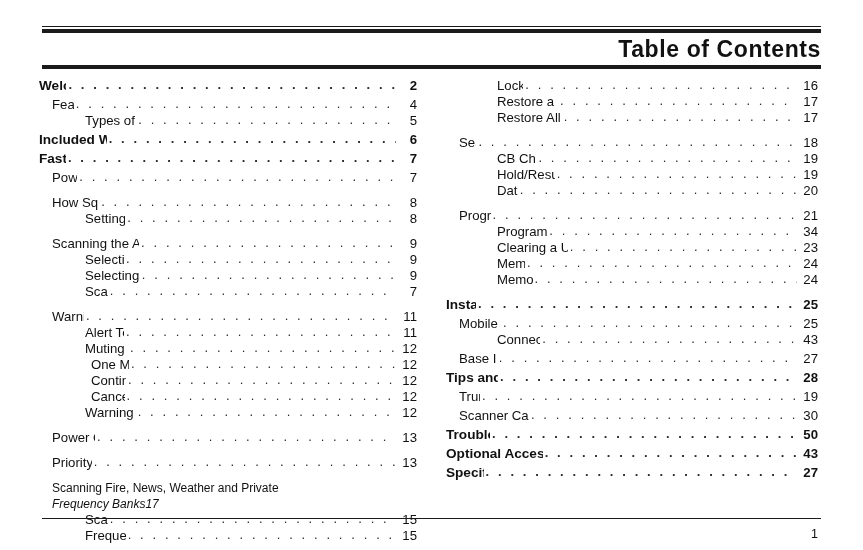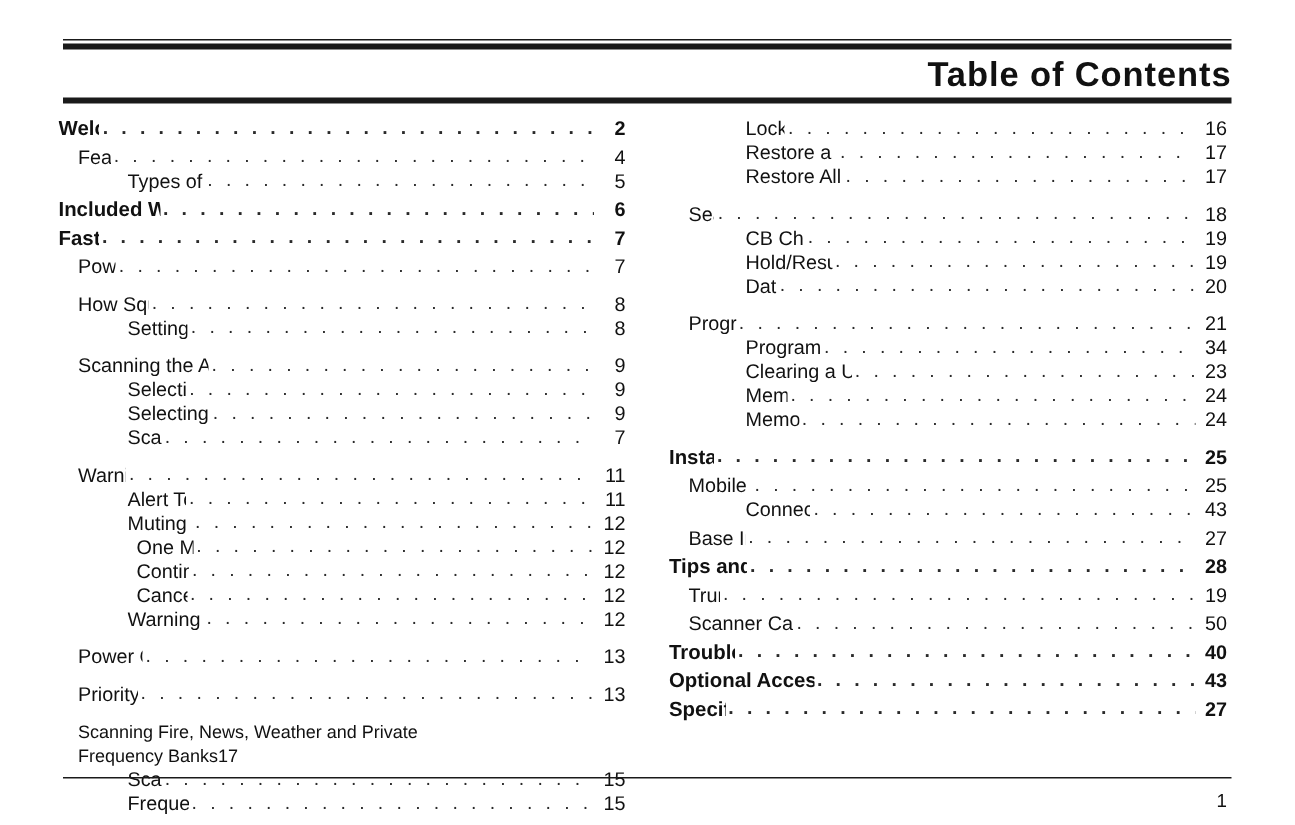--- a/index.html
+++ b/index.html
@@ -134,20 +134,21 @@
     line-height: 16px;
     color: #111111;
   }
   .entry-wrap .first-line {
     white-space: nowrap;
   }
   .entry-wrap .second-row {
     display: flex;
     align-items: flex-end;
     white-space: nowrap;
+    font-style: italic;
   }
 
   
   .footer {
     position: absolute;
     left: 42px;
     top: 518px;
     width: 779px;
   }
   .footer-rule {
@@ -389,26 +390,26 @@
           <span class="page-no">28</span>
         </div>
         <div class="entry lvl2 gap-s">
           <span class="title">Trunking</span>
           <span class="leader"></span>
           <span class="page-no">19</span>
         </div>
         <div class="entry lvl2 gap-s">
           <span class="title">Scanner Care &amp; Maintenance Tips</span>
           <span class="leader"></span>
+          <span class="page-no">30</span>
+        </div>
+        <div class="entry lvl1 gap-s">
+          <span class="title">Troubleshooting.</span>
+          <span class="leader"></span>
           <span class="page-no">50</span>
-        </div>
-        <div class="entry lvl1 gap-s">
-          <span class="title">Troubleshooting.</span>
-          <span class="leader"></span>
-          <span class="page-no">40</span>
         </div>
         <div class="entry lvl1 gap-s">
           <span class="title">Optional Accessories and Replacement Parts</span>
           <span class="leader"></span>
           <span class="page-no">43</span>
         </div>
         <div class="entry lvl1 gap-s">
           <span class="title">Specifications</span>
           <span class="leader"></span>
           <span class="page-no">27</span>

